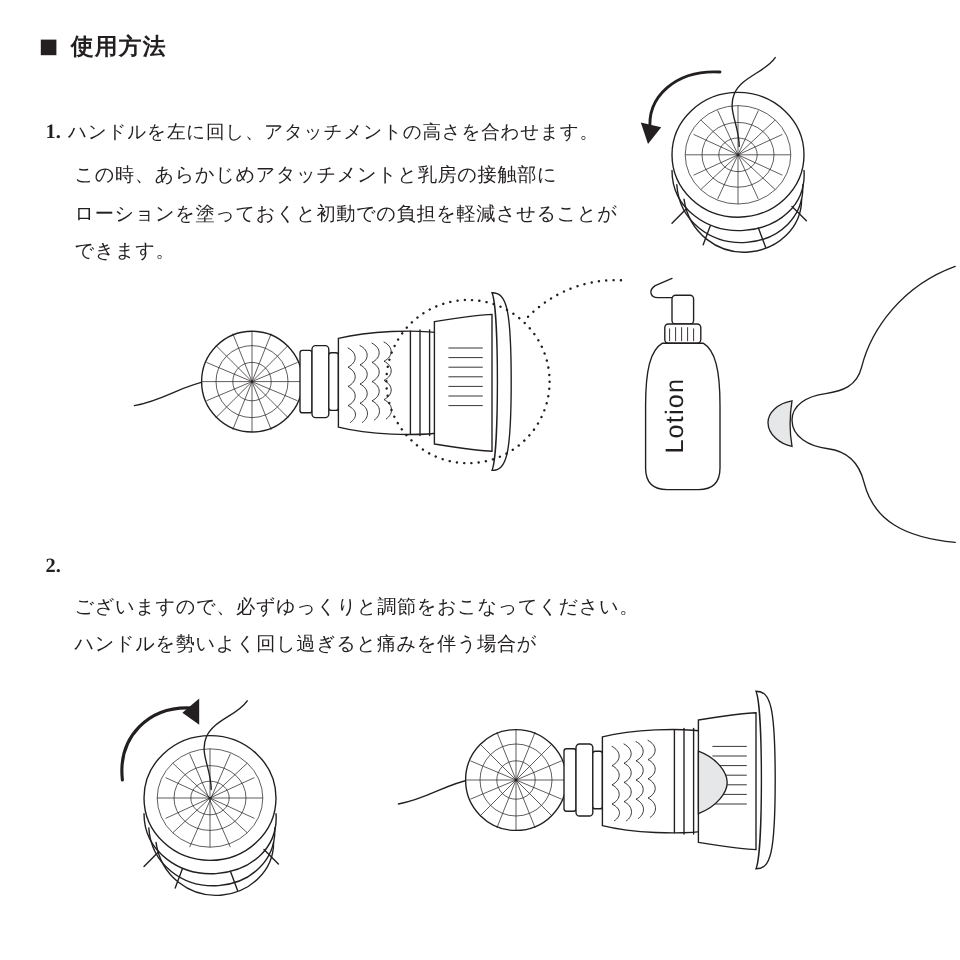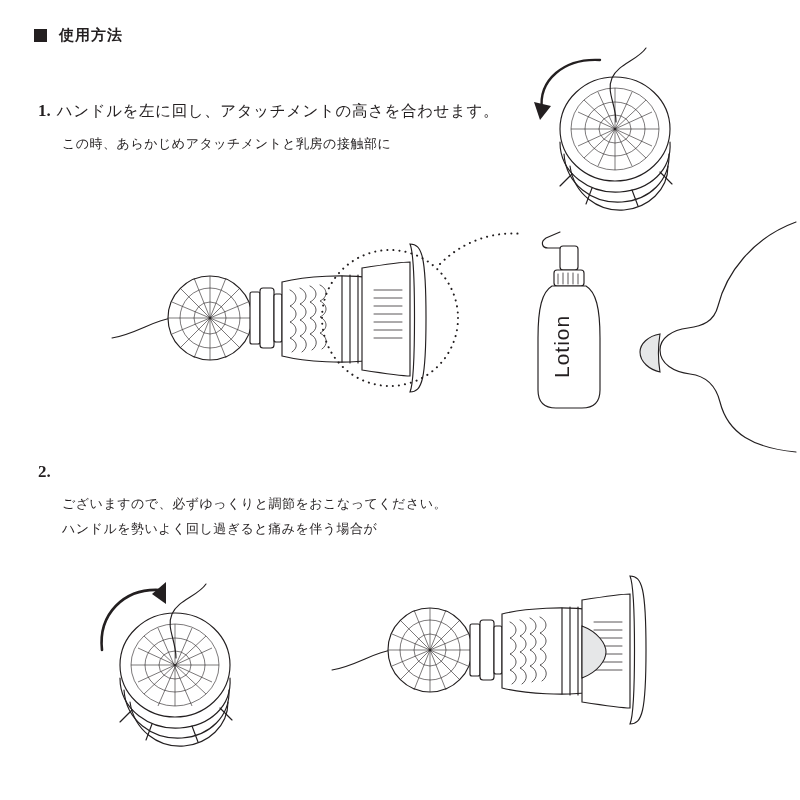--- a/index.html
+++ b/index.html
@@ -29,21 +29,21 @@
     align-items: center;
     gap: 12px;
   }
   .heading-marker {
     width: 13px;
     height: 13px;
     background: #231f20;
     display: block;
   }
   .heading-text {
-    font-size: 15px;
+    font-size: 19px;
     font-weight: bold;
     letter-spacing: 1px;
     color: #231f20;
   }
 
   
   .step {
     position: absolute;
     left: 38px;
   }
@@ -60,21 +60,21 @@
     font-weight: bold;
     font-family: "Liberation Serif", serif;
   }
   .step-title {
     font-size: 15.5px;
     letter-spacing: 0.6px;
     line-height: 1.45;
   }
   .step-body {
     margin: 9px 0 0 24px;
-    font-size: 13px;
+    font-size: 16px;
     letter-spacing: 0.5px;
     line-height: 1.95;
   }
   .step-body div { white-space: nowrap; }
 
   
   .fig {
     position: absolute;
   }
   .fig svg { display: block; overflow: visible; }
@@ -115,20 +115,22 @@
     <span class="heading-text">使用方法</span>
   </div>
 
   <div class="step step-1">
     <div class="step-head">
       <span class="step-num">1.</span>
       <span class="step-title">ハンドルを左に回し、アタッチメントの高さを合わせます。</span>
     </div>
     <div class="step-body">
       <div>この時、あらかじめアタッチメントと乳房の接触部に</div>
+      <div>ローションを塗っておくと初動での負担を軽減させることが</div>
+      <div>できます。</div>
     </div>
   </div>
 
   <div class="step step-2">
     <div class="step-head">
       <span class="step-num">2.</span>
     </div>
     <div class="step-body">
       <div>ございますので、必ずゆっくりと調節をおこなってください。</div>
       <div>ハンドルを勢いよく回し過ぎると痛みを伴う場合が</div>

